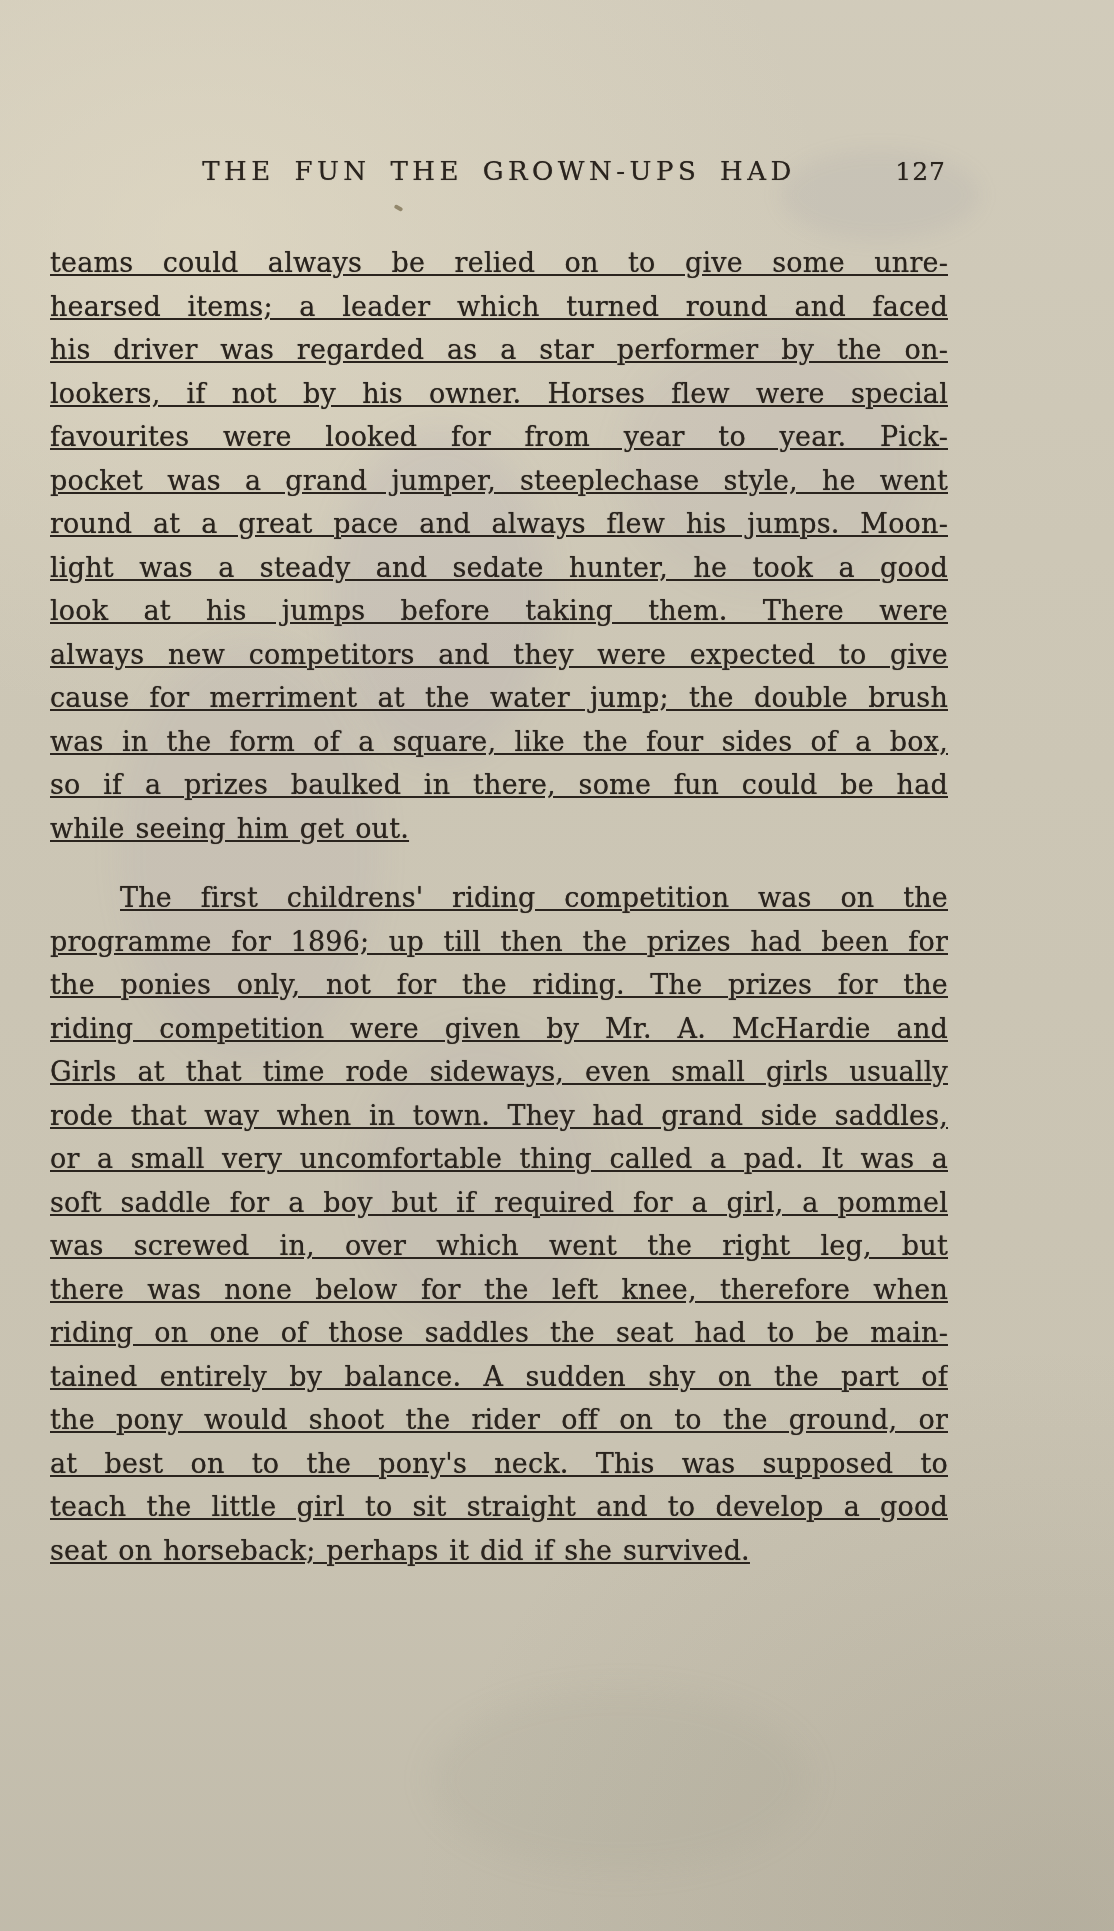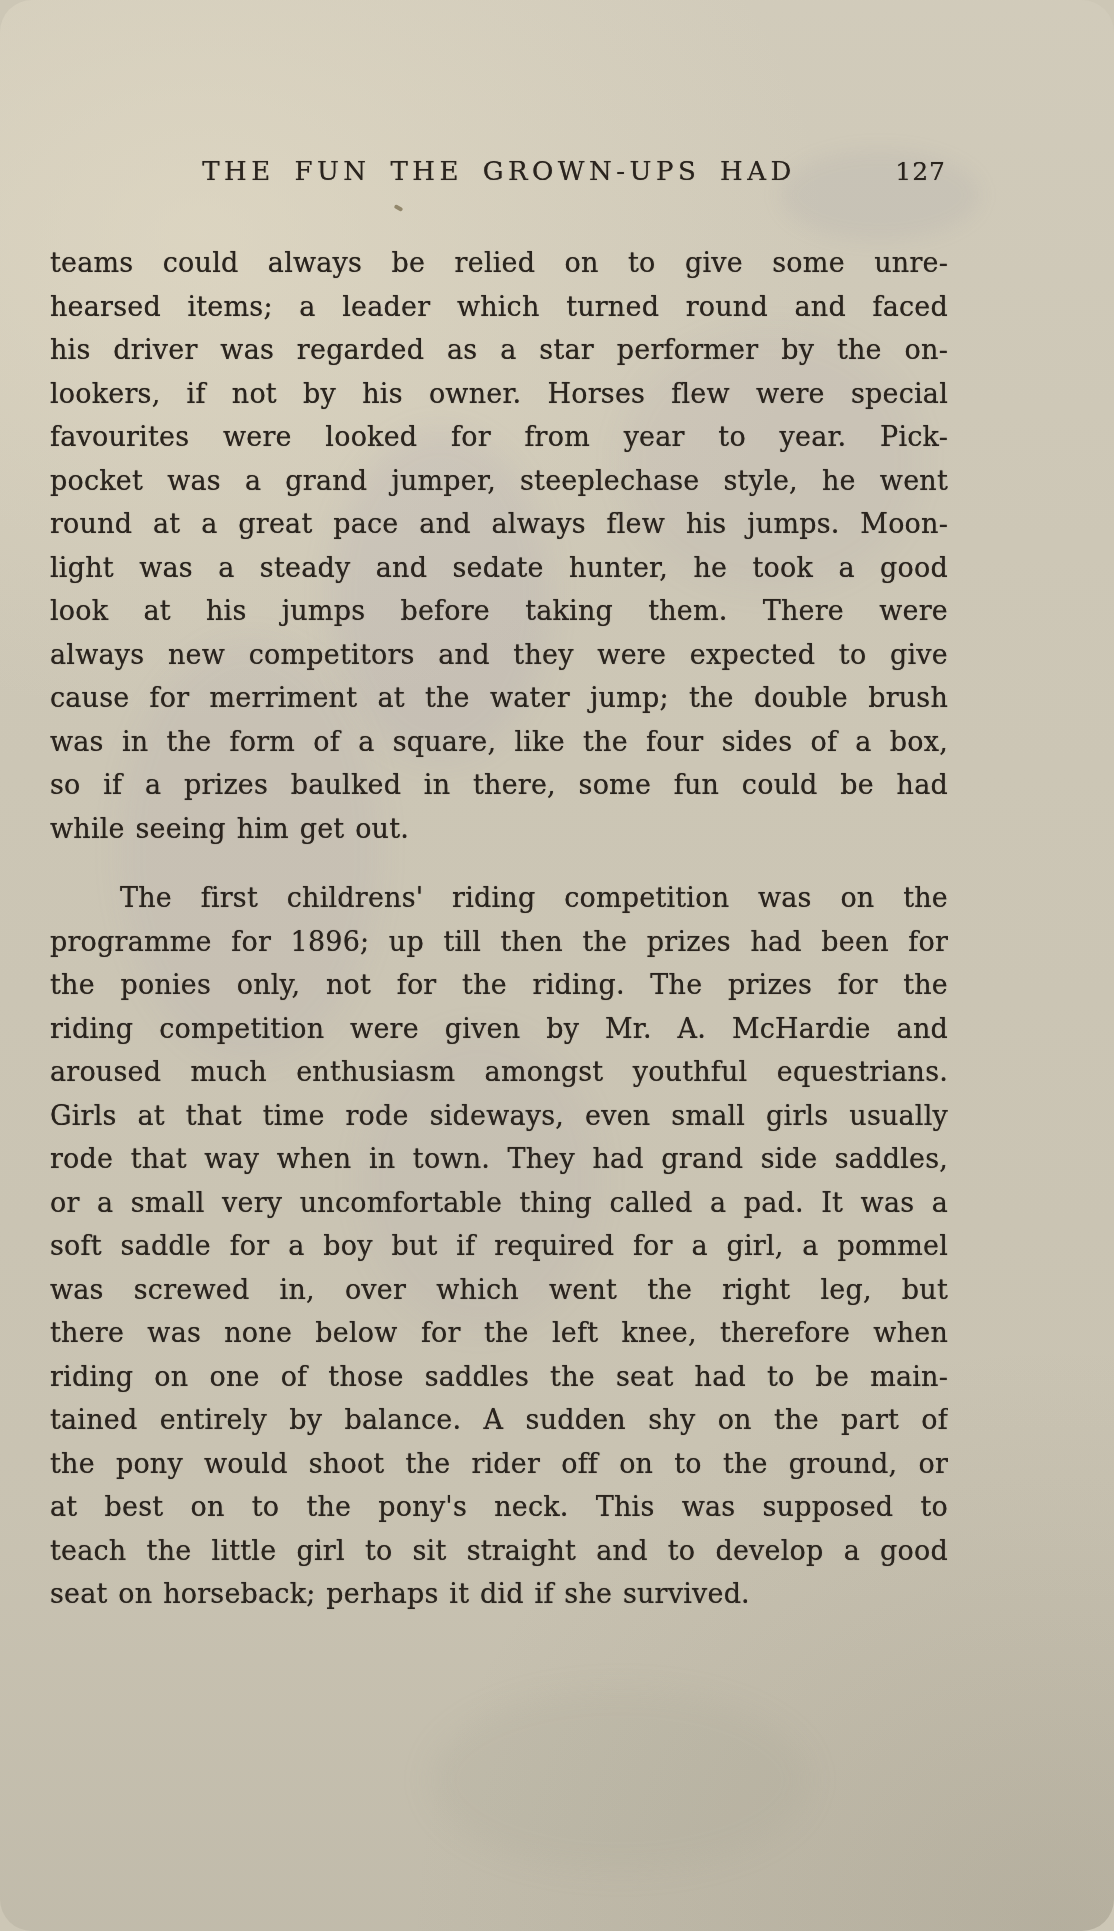--- a/index.html
+++ b/index.html
@@ -14,21 +14,20 @@
     position:relative;
     overflow:hidden;
   }
   .page{
     position:absolute;inset:0;
     background:
       radial-gradient(ellipse 900px 700px at 18% 12%, rgba(230,222,200,0.55), rgba(230,222,200,0) 70%),
       radial-gradient(ellipse 1000px 900px at 95% 100%, rgba(125,118,100,0.18), rgba(125,118,100,0) 65%),
       linear-gradient(180deg, rgba(214,208,192,0.45) 0%, rgba(214,208,192,0) 28%, rgba(170,164,148,0.12) 78%, rgba(150,145,130,0.22) 100%),
       var(--paper);
-    border-radius: 32px;
   }
   
   .smudge{position:absolute;border-radius:50%;filter:blur(14px);pointer-events:none;}
   .smudge.s1{left:330px;top:430px;width:220px;height:330px;background:rgba(148,142,172,0.10);}
   .smudge.s2{left:120px;top:640px;width:260px;height:420px;background:rgba(152,146,174,0.08);}
   .smudge.s3{left:620px;top:330px;width:300px;height:260px;background:rgba(150,146,170,0.07);}
   .smudge.s4{left:360px;top:1030px;width:240px;height:300px;background:rgba(150,144,168,0.07);}
   .smudge.s5{left:780px;top:150px;width:200px;height:90px;background:rgba(140,136,160,0.10);filter:blur(9px);}
   .smudge.s6{left:430px;top:1690px;width:380px;height:180px;background:rgba(160,154,140,0.12);}
   .speck{position:absolute;left:394px;top:206px;width:9px;height:4px;background:rgba(90,75,40,0.55);border-radius:2px;transform:rotate(28deg);}
@@ -54,20 +53,21 @@
     color:var(--ink);
   }
   .paragraph{margin:0;padding:0;}
   .paragraph.indented{margin-top:26px;}
   .line{
     height:43.5px;line-height:43.5px;font-size:27px;
     white-space:normal;overflow:hidden;
     text-align:justify;text-align-last:justify;
     word-spacing:2px;letter-spacing:0.2px;
     text-shadow:0 0 0.8px rgba(38,32,26,0.75);
+    text-decoration:underline;
   }
   .line::after{content:"";display:inline-block;width:100%;height:0;}
   .line.last{text-align:left;text-align-last:left;}
   .line.last::after{content:none;}
   .paragraph.indented .line.first{text-indent:70px;}
 </style>
 </head>
 <body>
 
 <div class="page">
@@ -99,21 +99,20 @@
         <div class="line">cause for merriment at the water jump; the double brush</div>
         <div class="line">was in the form of a square, like the four sides of a box,</div>
         <div class="line">so if a prizes baulked in there, some fun could be had</div>
         <div class="line last">while seeing him get out.</div>
       </div>
       <div class="paragraph indented">
         <div class="line first">The first childrens' riding competition was on the</div>
         <div class="line">programme for 1896; up till then the prizes had been for</div>
         <div class="line">the ponies only, not for the riding.  The prizes for the</div>
         <div class="line">riding competition were given by Mr. A. McHardie and</div>
-        <div class="line">aroused much enthusiasm amongst youthful equestrians.</div>
         <div class="line">Girls at that time rode sideways, even small girls usually</div>
         <div class="line">rode that way when in town.  They had grand side saddles,</div>
         <div class="line">or a small very uncomfortable thing called a pad. It was a</div>
         <div class="line">soft saddle for a boy but if required for a girl, a pommel</div>
         <div class="line">was screwed in, over which went the right leg, but</div>
         <div class="line">there was none below for the left knee, therefore when</div>
         <div class="line">riding on one of those saddles the seat had to be main-</div>
         <div class="line">tained entirely by balance.  A sudden shy on the part of</div>
         <div class="line">the pony would shoot the rider off on to the ground, or</div>
         <div class="line">at best on to the pony's neck.  This was supposed to</div>

